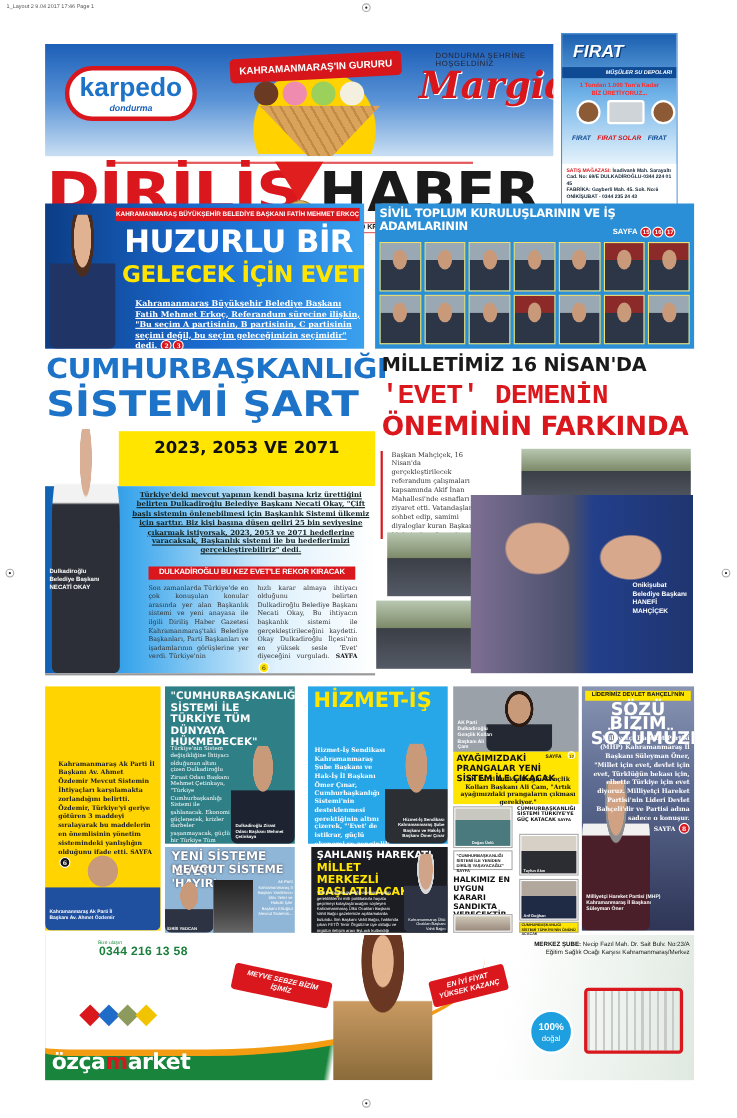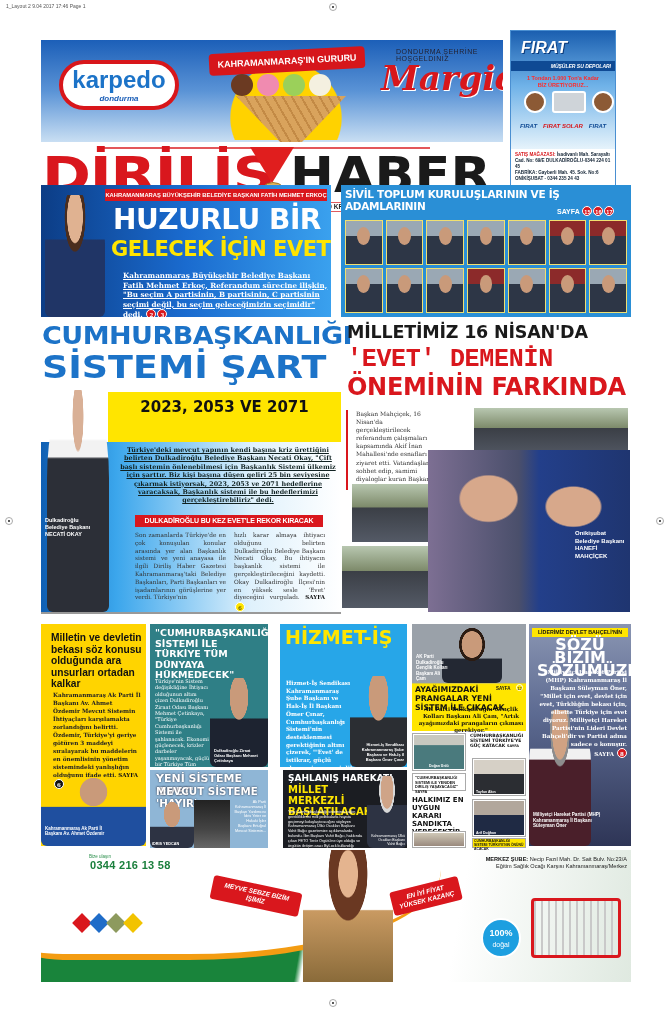--- a/index.html
+++ b/index.html
@@ -235,21 +235,20 @@
 <div class="abs mil3">ÖNEMİNİN FARKINDA</div>
 <div class="abs milbar"></div>
 <div class="abs milsum"><span>Başkan Mahçiçek, 16 Nisan'da gerçekleştirilecek referandum çalışmaları kapsamında Akif İnan Mahallesi'nde esnafları ziyaret etti. Vatandaşlarla sohbet edip, samimi diyaloglar kuran Başkan Mahçiçek, referandumun önemini anlattı.</span> <span class="sayfa-s">SAYFA</span> <span class="pill" style="background:#ffe500;color:#111">8</span></div>
 <div class="photo ph-crowd" style="left:474px;top:408px;width:154px;height:50px"></div>
 <div class="photo ph-crowd" style="left:352px;top:484px;width:88px;height:58px"></div>
 <div class="photo ph-crowd" style="left:342px;top:546px;width:88px;height:62px"></div>
 <div class="photo ph-hug" style="left:428px;top:450px;width:202px;height:162px"></div>
 <div class="abs hanefi" style="width:56px">Onikişubat Belediye Başkanı HANEFİ MAHÇİÇEK</div>
 
 <div class="abs milletbox">
-  <div class="h" style="width:92px">Milletin ve devletin bekası söz konusu olduğunda ara unsurları ortadan kalkar</div>
   <div class="b"><span>Kahramanmaraş Ak Parti İl Başkanı Av. Ahmet Özdemir Mevcut Sistemin İhtiyaçları karşılamakta zorlandığını belirtti. Özdemir, Türkiye'yi geriye götüren 3 maddeyi sıralayarak bu maddelerin en önemlisinin yönetim sistemindeki yanlışlığın olduğunu ifade etti.</span> <span class="sayfa-s">SAYFA</span> <span class="pill" style="background:#111">6</span></div>
   <div class="person" style="left:0;top:150px;width:105px;height:72px;background:radial-gradient(ellipse at 50% 25%,#c99a7a 0 18%,transparent 19%),linear-gradient(180deg,transparent 45%,#1f4f9f 46%)"></div>
   <div class="abs" style="left:4px;top:202px;font-size:4.5px;color:#fff;font-weight:bold;width:60px">Kahramanmaraş Ak Parti İl Başkanı Av. Ahmet Özdemir</div>
 </div>
 
 <div class="abs cbox">
   <div class="h" style="width:108px">"CUMHURBAŞKANLIĞI SİSTEMİ İLE TÜRKİYE TÜM DÜNYAYA HÜKMEDECEK"</div>
   <div class="person" style="left:60px;top:54px;width:58px;height:89px;background:radial-gradient(ellipse at 50% 22%,#c99a7a 0 22%,transparent 23%),linear-gradient(180deg,transparent 45%,#1d2330 46%)"></div>
   <div class="b"><span>Türkiye'nin Sistem değişikliğine İhtiyacı olduğunun altını çizen Dulkadiroğlu Ziraat Odası Başkanı Mehmet Çetinkaya, "Türkiye Cumhurbaşkanlığı Sistemi ile şahlanacak. Ekonomi güçlenecek, krizler darbeler yaşanmayacak, güçlü bir Türkiye Tüm dünyaya hükmedecek" dedi.</span> <span class="sayfa-s" style="color:#ffe500">SAYFA</span> <span class="pill">13</span></div>
   <div class="abs" style="left:64px;top:124px;font-size:4px;color:#fff;font-weight:bold;width:44px">Dulkadiroğlu Ziraat Odası Başkanı Mehmet Çetinkaya</div>
@@ -320,20 +319,21 @@
 <div class="abs ozcam">
   <div class="orange"></div>
   <div class="call">Bize ulaşın</div>
   <div class="phone">0344 216 13 58</div>
   <div class="dia">
       <i style="background:#d9171d"></i>
       <i style="background:#1f6cc8"></i>
       <i style="background:#8d9a5e"></i>
       <i style="background:#f2c300"></i>
     </div>
+  <div class="logo"><span>özça</span><b>m</b><span>arket</span></div>
   <div class="woman"></div>
   <div class="rib" style="left:170px;top:34px;width:90px;transform:rotate(12deg)">MEYVE SEBZE BİZİM İŞİMİZ</div>
   <div class="rib" style="left:350px;top:34px;width:70px;transform:rotate(-14deg)">EN İYİ FİYAT YÜKSEK KAZANÇ</div>
   <div class="dogal">
       <div>100%</div>
       <div style="font-weight:normal;font-size:7px">doğal</div>
     </div>
   <div class="cart"></div>
   <div class="addr"><b>MERKEZ ŞUBE:</b> <span>Necip Fazıl Mah. Dr. Sait Bulv. No:23/A</span><br><span>Eğitim Sağlık Ocağı Karşısı Kahramanmaraş/Merkez</span></div>
 </div>

